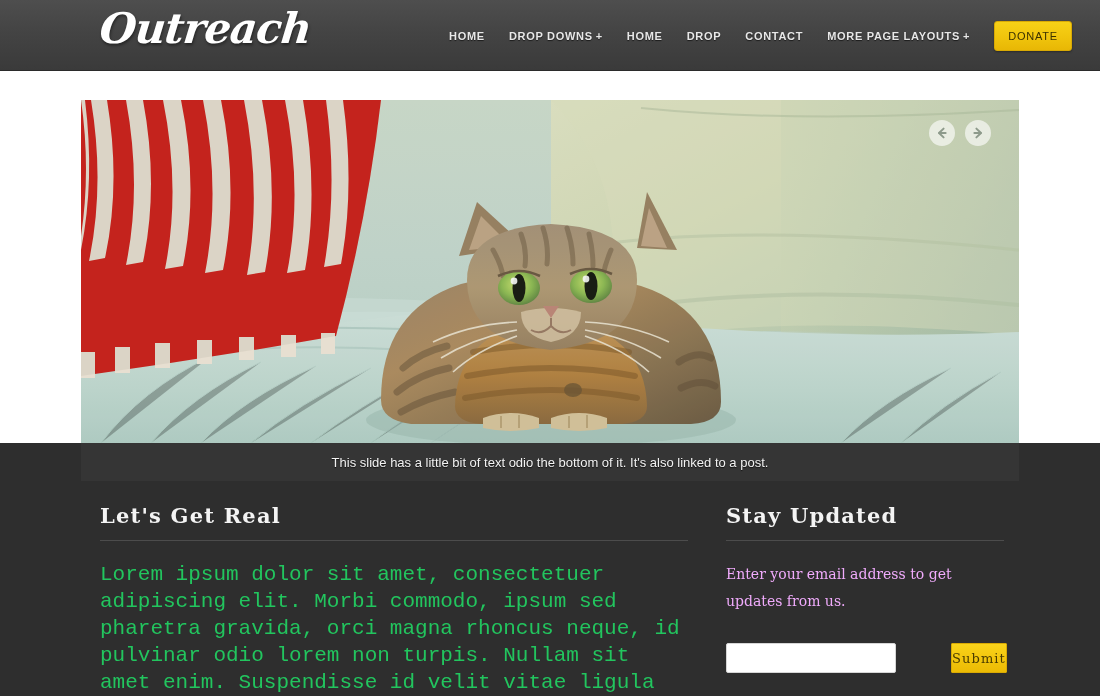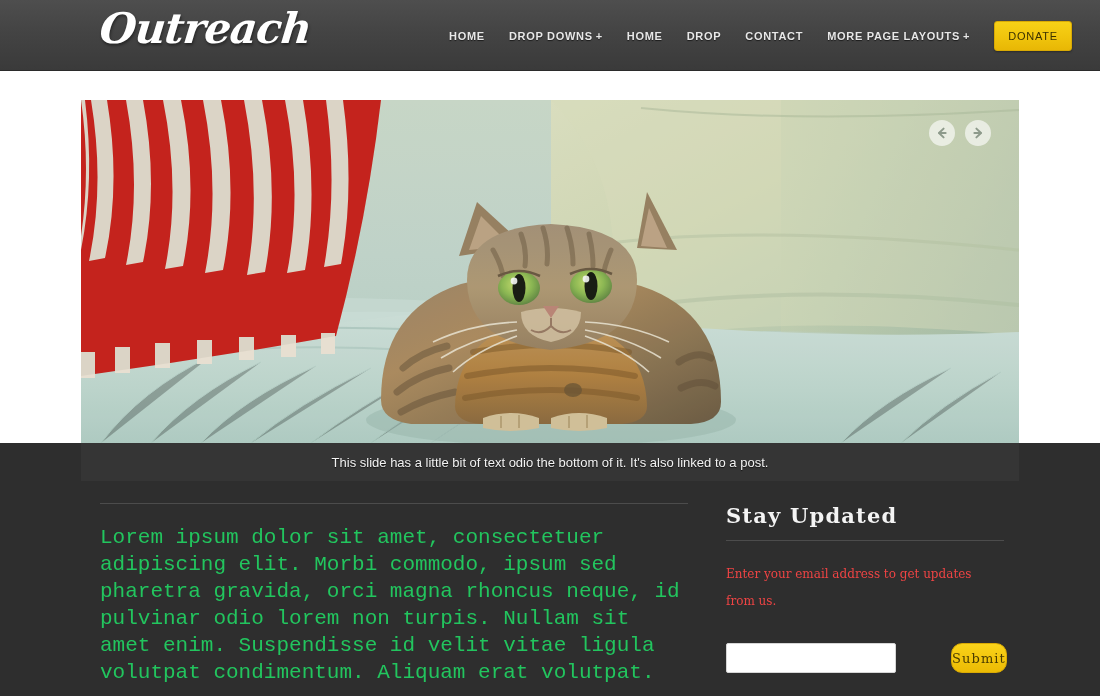--- a/index.html
+++ b/index.html
@@ -113,23 +113,23 @@
     background: #4c4c4c;
     margin-bottom: 20px;
   }
   .body-copy {
     color: #22c55e;
     font-family: Liberation Mono, monospace;
     font-size: 21px;
     line-height: 27px;
   }
   .side-copy {
-    color: #ef4444;
+    color: #f0abfc;
     font-family: "DejaVu Serif", serif;
-    font-size: 12px;
+    font-size: 14px;
     line-height: 27px;
   }
 
   .signup-form {
     margin-top: 28px;
     display: flex; align-items: stretch; gap: 11px;
   }
   .email-input {
     width: 170px; height: 30px;
     background: #ffffff;
@@ -142,21 +142,21 @@
     outline: none;
   }
   .submit-btn {
     width: 86px; height: 30px;
     background: linear-gradient(to bottom, #f9d31a 0%, #f2c50d 55%, #ecbb04 100%);
     color: #4a3c00;
     font-family: "DejaVu Serif", serif;
     font-size: 13px;
     letter-spacing: 1.1px;
     border: 1px solid #d9aa04;
-    border-radius: 11px;
+    border-radius: 1px;
     cursor: pointer;
     margin-left: 44px;
   }
 </style>
 </head>
 <body>
 
 <div class="page">
 
   <div class="site-header">
@@ -378,20 +378,21 @@
 
   <div class="dark-section">
 
     <div class="caption-band">
       <span class="caption-text">This slide has a little bit of text odio the bottom of it. It's also linked to a post.</span>
     </div>
 
     <div class="content-cols">
 
       <div class="col-left">
+        <div class="section-heading">Let's Get Real</div>
         <div class="heading-rule"></div>
         <div class="body-copy">Lorem ipsum dolor sit amet, consectetuer adipiscing elit. Morbi commodo, ipsum sed pharetra gravida, orci magna rhoncus neque, id pulvinar odio lorem non turpis. Nullam sit amet enim. Suspendisse id velit vitae ligula volutpat condimentum. Aliquam erat volutpat.</div>
       </div>
 
       <div class="col-right">
         <div class="section-heading">Stay Updated</div>
         <div class="heading-rule"></div>
         <div class="side-copy">Enter your email address to get updates from us.</div>
 
         <div class="signup-form">

